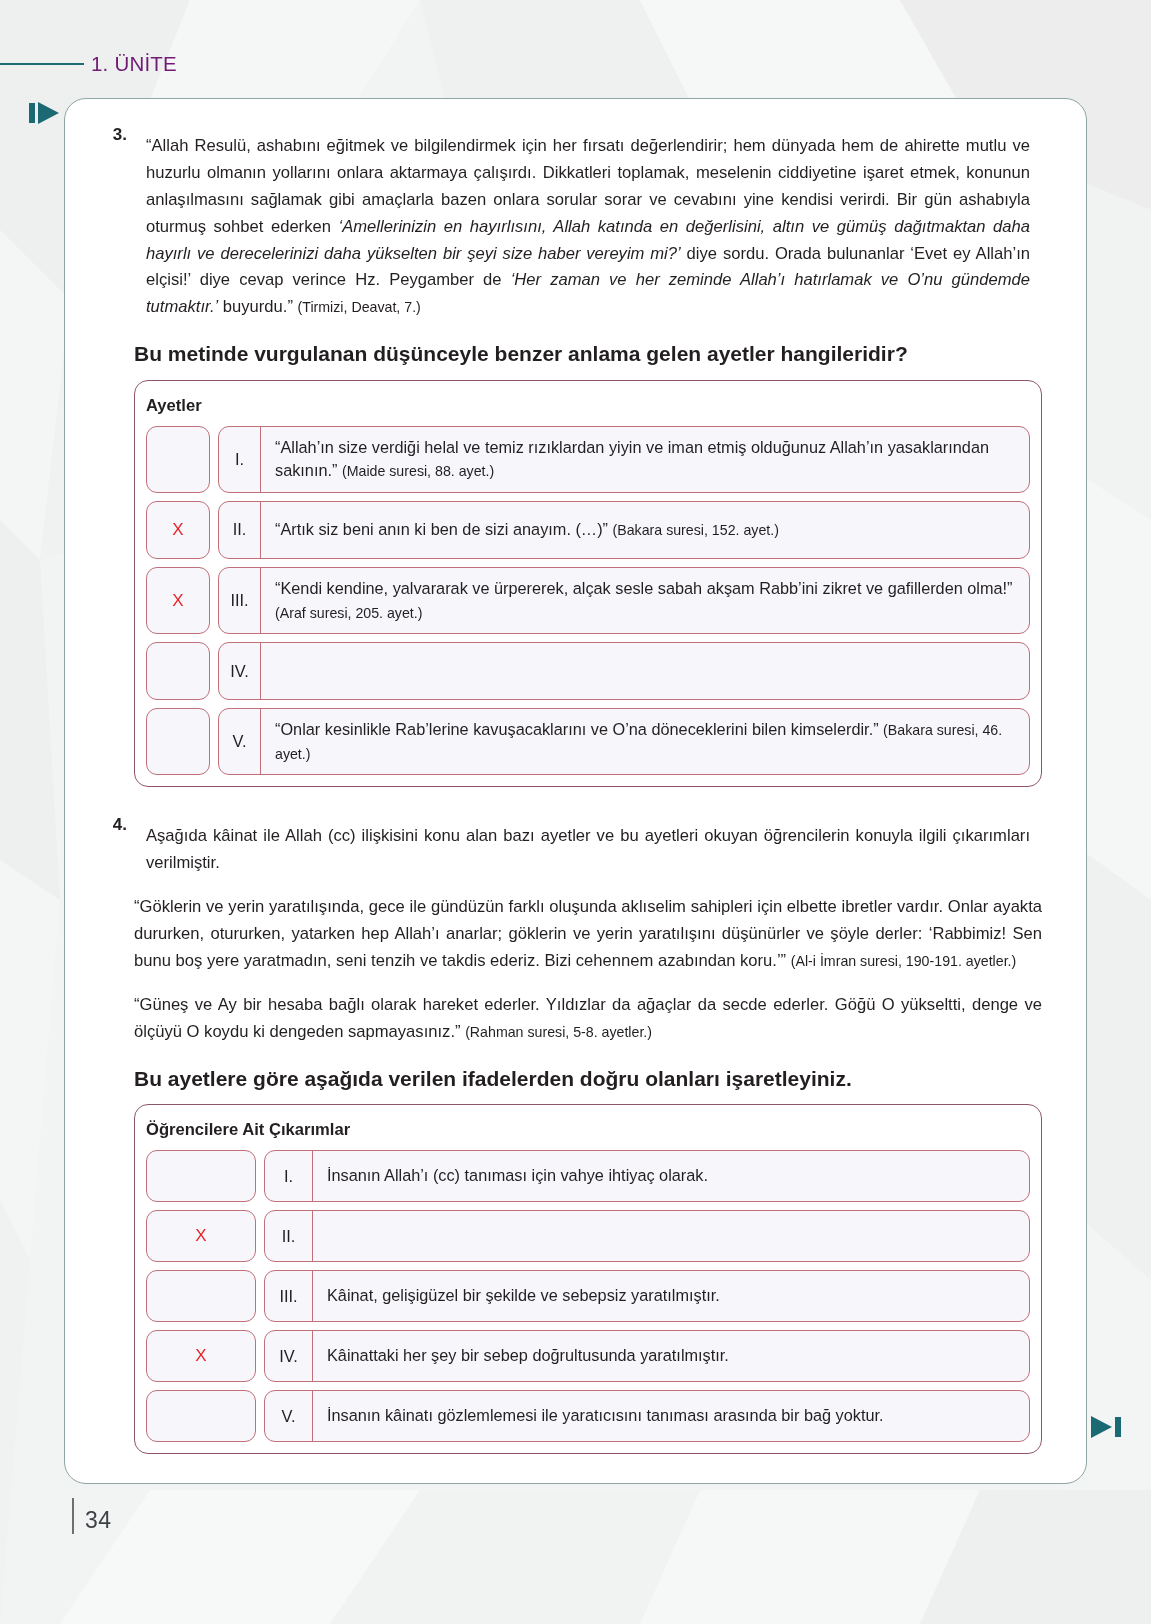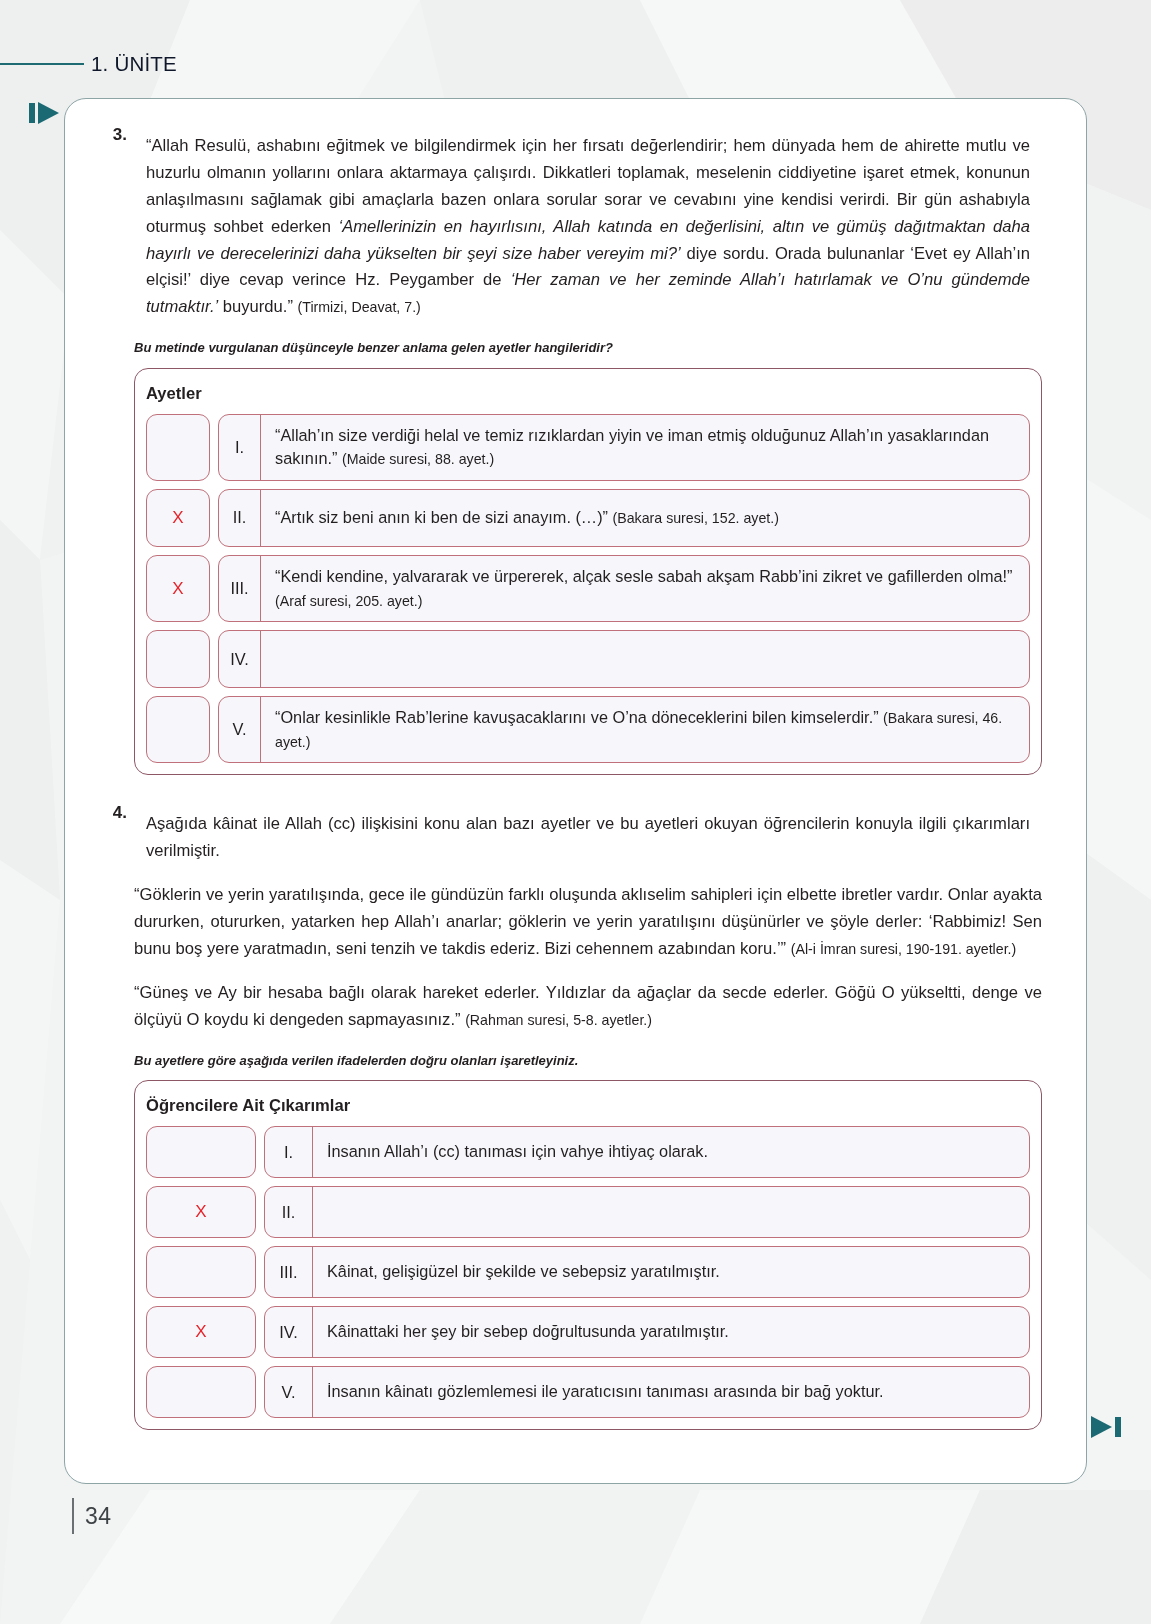--- a/index.html
+++ b/index.html
@@ -36,21 +36,21 @@
     z-index: 3;
   }
   .unit-rule {
     width: 84px;
     height: 1.5px;
     background: #1e6b74;
     margin-left: 0px;
   }
   .unit-title {
     font-size: 20.5px;
-    color: #0f172a;
+    color: #701a75;
     letter-spacing: 0.2px;
     margin-left: 7px;
     font-weight: 400;
     white-space: nowrap;
   }
 
   
   .nav-prev {
     position: absolute;
     left: 28px;
@@ -104,24 +104,23 @@
     text-align: justify;
     margin: 12px;
     hyphens: none;
   }
   .para.q3 { text-align: justify; }
   em.it { font-style: italic; }
   .src { font-size: 14.2px; text-align: right; }
 
   .bold-q {
     font-weight: bold;
-    font-size: 13px;
+    font-size: 21px;
     margin: 17px 0 10px 0;
     line-height: 1.5;
-    font-style: italic;
   }
 
   .q4-para {
     font-size: 16.6px;
     line-height: 1.62;
     text-align: justify;
     margin: 17px 0 0 0;
   }
 
   
@@ -194,21 +193,21 @@
   .t2 .item-text { padding: 8px 14px; }
   .t2 .chk-cell { flex: 0 0 108px; }
   .t2 .roman { flex: 0 0 48px; }
 
   
   .page-footer {
     position: absolute;
     left: 72px;
     top: 1498px;
     display: flex;
-    align-items: center;
+    align-items: flex-end;
     z-index: 3;
   }
   .footer-bar {
     width: 2px;
     height: 36px;
     background: #6a6f72;
     margin-right: 11px;
   }
   .page-num {
     font-size: 23px;

